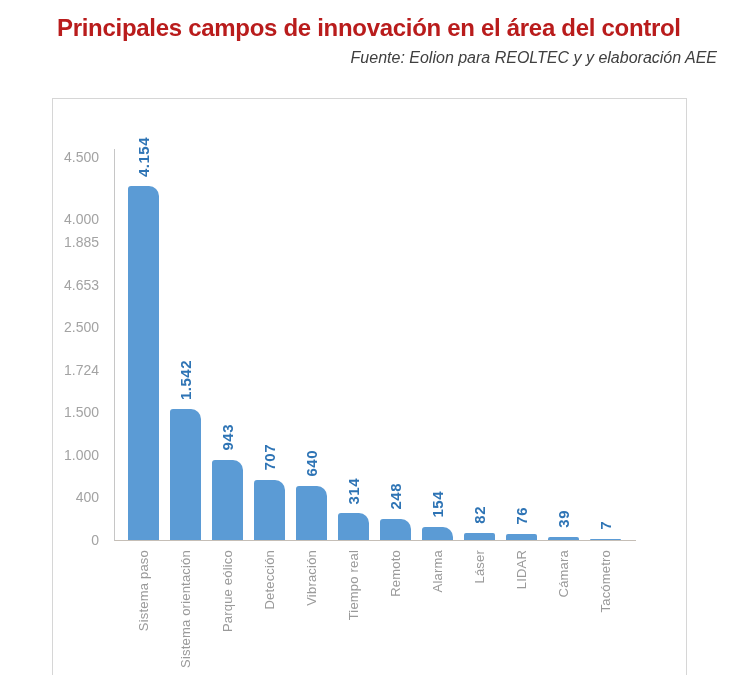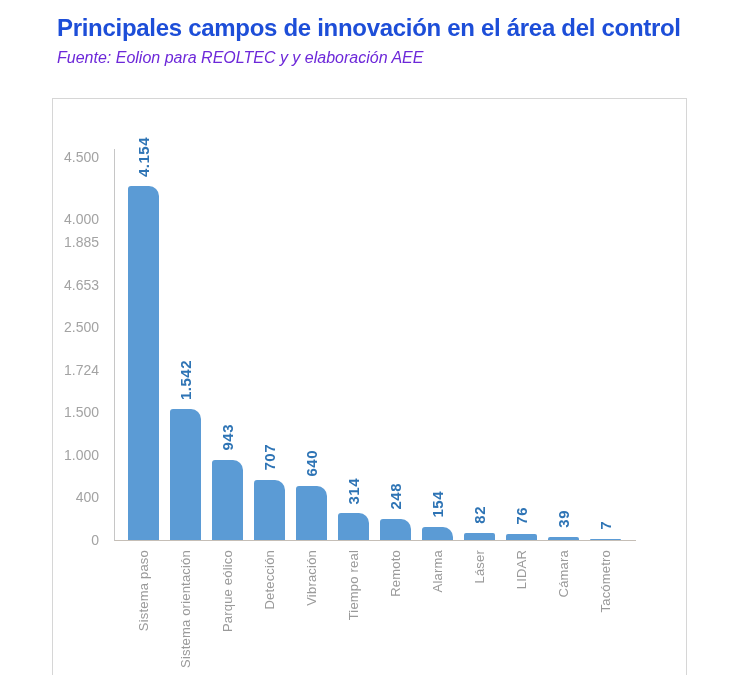--- a/index.html
+++ b/index.html
@@ -1,22 +1,22 @@
 <!DOCTYPE html>
 <html><head>
 <meta charset="utf-8">
 <style>
   * { margin: 0; padding: 0; box-sizing: border-box; }
   html, body { width: 750px; height: 675px; overflow: hidden; background: #ffffff;
     font-family: "Liberation Sans", sans-serif; }
   .page { position: relative; width: 750px; height: 675px; background: #fff; }
 
   .header { position: absolute; left: 57px; top: 14px; width: 660px; }
-  .title { font-size: 24px; font-weight: 700; color: #1d4ed8; letter-spacing: -0.3px; }
-  .subtitle { margin-top: 7px; font-size: 16px; font-style: italic; color: #6d28d9; }
+  .title { font-size: 24px; font-weight: 700; color: #b91c1c; letter-spacing: -0.3px; }
+  .subtitle { margin-top: 7px; font-size: 16px; font-style: italic; color: #404040; text-align: right; }
 
   .card { position: absolute; left: 52px; top: 98px; width: 635px; height: 600px;
     background: #fff; border: 1px solid #d6d6d6; border-bottom: none; }
 
   .plot { position: absolute; left: 61px; top: 50px; width: 522px; height: 392px;
     border-left: 1px solid #c6c6c6; border-bottom: 1px solid #c5beb6; }
 
   .tick-label { position: absolute; width: 50px; left: -66px; text-align: right;
     font-size: 14px; color: #a3a3a3; line-height: 14px;
     transform: translateY(50%); margin-top: 29px; }

